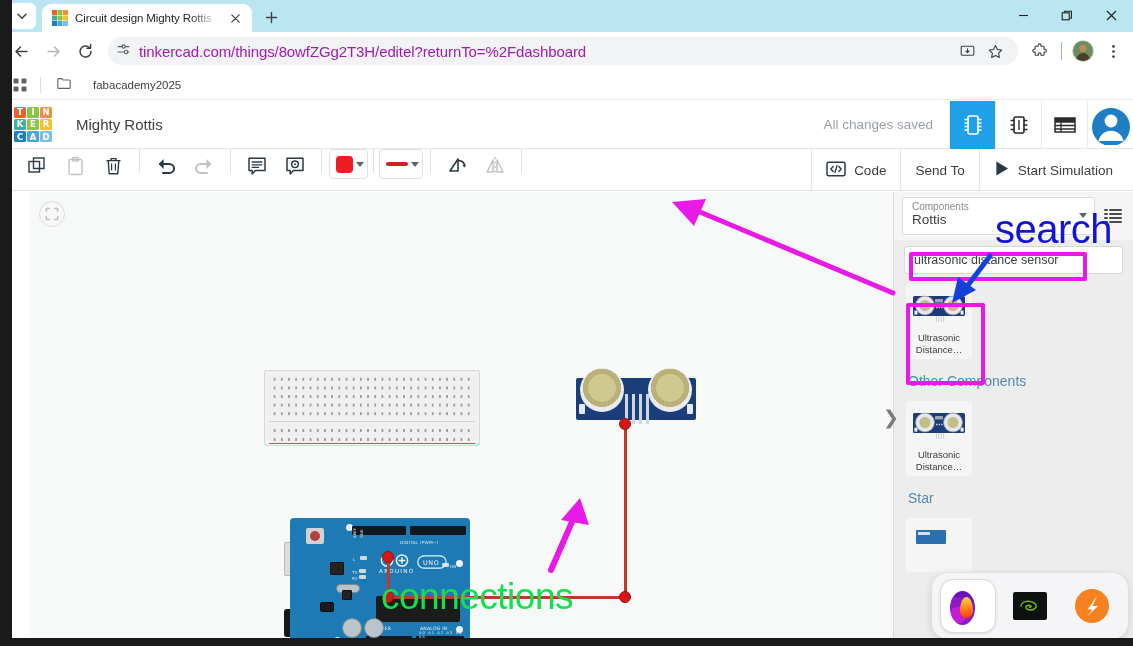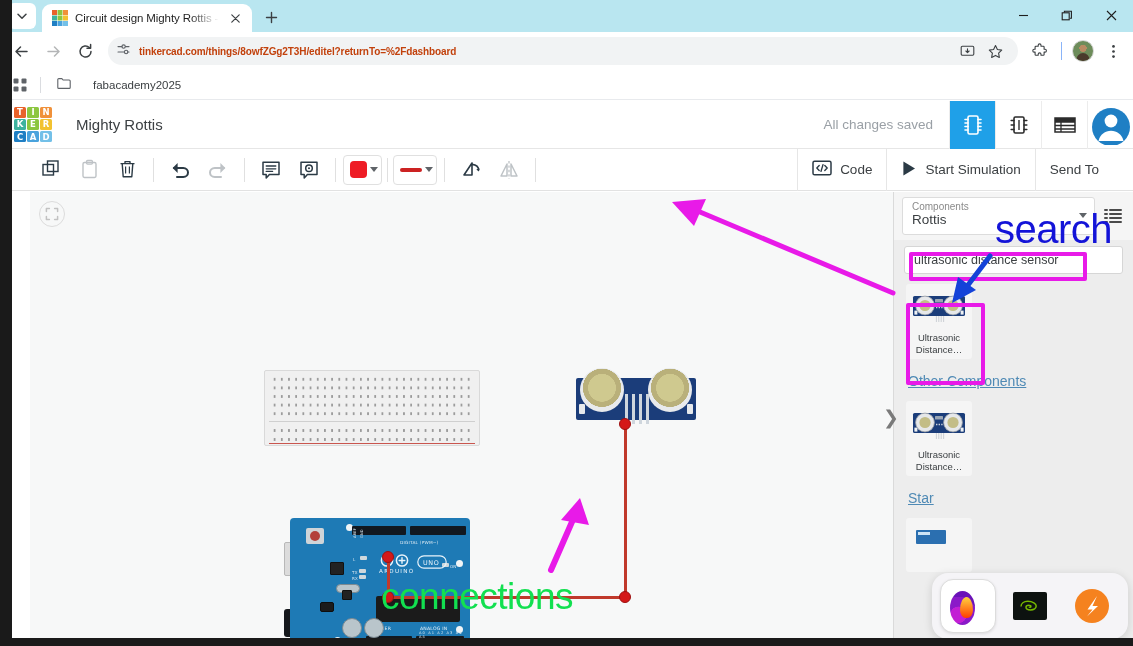--- a/index.html
+++ b/index.html
@@ -50,21 +50,21 @@
 
   .navbar { height: 38px; background: #fff; display: flex; align-items: center; padding: 0 6px; gap: 2px; }
   .navbtn { width: 30px; height: 30px; border-radius: 50%; display:flex; align-items:center; justify-content:center; cursor:pointer; flex:none; }
   .navbtn.disabled { opacity: .38; }
 
   .omnibox {
     flex: 1; height: 28px; background: #f1f3f4; border-radius: 14px;
     display: flex; align-items: center; padding: 0 10px 0 8px; gap: 8px;
     margin: 0 6px; min-width: 0;
   }
-  .omnibox-url { font-size: 10px; color: #c2410c; white-space: nowrap; overflow: hidden; letter-spacing: -0.1px; font-weight: bold; }
+  .omnibox-url { font-size: 15px; color: #a21caf; white-space: nowrap; overflow: hidden; letter-spacing: -0.1px; }
   .omni-right { display:flex; align-items:center; gap:2px; margin-left:auto; }
   .omni-ic { width: 26px; height: 26px; display:flex; align-items:center; justify-content:center; cursor:pointer; }
 
   .ext-ic { width: 28px; height: 28px; display:flex; align-items:center; justify-content:center; cursor:pointer; flex:none; }
   .profile-av { width: 22px; height: 22px; border-radius:50%; flex:none; cursor:pointer;
     background: radial-gradient(circle at 50% 36%, #b98b63 0 22%, #6d8c5a 23% 100%);
     border: 1px solid #d6d6d6; overflow:hidden; position:relative; }
   .profile-av::after { content:''; position:absolute; left:50%; top:58%; transform:translateX(-50%);
     width: 13px; height: 11px; border-radius: 7px 7px 0 0; background:#4a3b2c; }
 
@@ -89,22 +89,22 @@
     font-family: "DejaVu Sans", sans-serif;
   }
   .tc-title { font-size: 15px; color:#3c4043; margin-left: 22px; cursor:pointer; }
   .tc-saved { margin-left:auto; font-size: 13.5px; color:#9aa0a6; padding-right: 16px; }
   .tc-hicon { width: 46px; height: 48px; display:flex; align-items:center; justify-content:center; cursor:pointer;
      border-left: 1px solid #ececec; }
   .tc-hicon.active { background:#1fa0e8; }
   .tc-avatar { width: 46px; height: 48px; display:flex; align-items:center; justify-content:center; cursor:pointer;
      border-left: 1px solid #ececec; position:relative; overflow:hidden; }
 
-  .tc-toolbar { height: 42px; background:#fff; display:flex; align-items:center;
-     border-bottom: 1px solid #e2e2e2; padding: 0 20px; gap: 0px; }
+  .tc-toolbar { height: 42px; background:#fff; display:flex; align-items:flex-start;
+     border-bottom: 1px solid #e2e2e2; padding: 0 6px; gap: 0px; }
   .tb { width: 38px; height: 34px; display:flex; align-items:center; justify-content:center; cursor:pointer;
      border-radius: 3px; flex:none; }
   .tb.dis { opacity: .3; cursor: default; }
   .tb-sep { width: 1px; height: 24px; background:#e0e0e0; margin: 0 7px; flex:none; }
   .swatch-wrap { display:flex; align-items:center; border:1px solid #e0e0e0; border-radius:4px; height:30px; padding: 0 3px 0 6px; gap: 3px; cursor:pointer; }
   .swatch { width: 17px; height: 17px; border-radius: 4px; }
   .wire-line { width: 22px; height: 4px; border-radius: 2px; }
   .caret { width:0;height:0;border-left:4px solid transparent;border-right:4px solid transparent;border-top:5px solid #5f6368; }
 
   .tb-right { margin-left:auto; display:flex; align-items:center; height:42px; }
@@ -184,21 +184,21 @@
     font-family:"Liberation Sans", sans-serif; background:transparent;
   }
 
   .panel-body { position:absolute; left:0; right:0; top:84px; bottom:0; background:#ededed; overflow:hidden; }
   .comp-grid { display:flex; flex-wrap:wrap; padding: 8px 12px 0 12px; gap: 8px; }
   .comp-card { width: 66px; background:#f5f5f5; border-radius:3px; padding: 5px 3px 4px 3px;
      display:flex; flex-direction:column; align-items:center; cursor:pointer; }
   .comp-thumb { width: 58px; height: 40px; display:flex; align-items:center; justify-content:center; position:relative; }
   .comp-name { font-size: 9.5px; color:#3c4043; text-align:center; line-height: 11.5px; margin-top:3px; }
 
-  .sec-title { font-size: 14px; color:#4f8ab5; padding: 14px 8px 4px 14px; text-decoration: underline; }
+  .sec-title { font-size: 14px; color:#4f8ab5; padding: 14px 8px 4px 14px; }
 
   .panel-collapse { position:absolute; left:-10px; top:210px; width: 14px; height: 30px;
      display:flex; align-items:center; justify-content:center; color:#7a7a7a; font-size:19px; cursor:pointer; z-index:6; }
 
   
   .hl { position:absolute; border: 4px solid #e81ae8; border-radius:2px; pointer-events:none; z-index:30; }
   .hl-search { left: 909px; top: 252px; width: 178px; height: 29px; }
   .hl-comp   { left: 906px; top: 303px; width: 79px; height: 82px; }
 
   
@@ -482,29 +482,29 @@
         <div class="tbtn">
           <span>
             <svg width="20" height="16" viewBox="0 0 20 16">
                 <rect x="1" y="1.2" width="18" height="13.6" rx="1.6" fill="none" stroke="#2b3a45" stroke-width="1.5"></rect>
                 <path d="M7.2 5.6 4.8 8l2.4 2.4M12.8 5.6 15.2 8l-2.4 2.4M11 4.6 9 11.4" fill="none" stroke="#2b3a45" stroke-width="1.4" stroke-linecap="round" stroke-linejoin="round"></path>
               </svg>
           </span>
           <span>Code</span>
         </div>
         <div class="tbtn">
+          <span>Send To</span>
+        </div>
+        <div class="tbtn">
           <span>
             <svg width="16" height="17" viewBox="0 0 16 17">
                 <path d="M2.4 1.4 14 8.5 2.4 15.6z" fill="#2b3a45"></path>
               </svg>
           </span>
           <span>Start Simulation</span>
-        </div>
-        <div class="tbtn">
-          <span>Send To</span>
         </div>
       </div>
     </div>
 
     <div class="canvas">
 
       <div class="fit-btn">
         <svg width="14" height="14" viewBox="0 0 14 14">
           <path d="M1.4 4.4V1.4h3M9.6 1.4h3v3M12.6 9.6v3h-3M4.4 12.6h-3v-3" fill="none" stroke="#c2c2c2" stroke-width="1.5" stroke-linecap="round" stroke-linejoin="round"></path>
         </svg>

